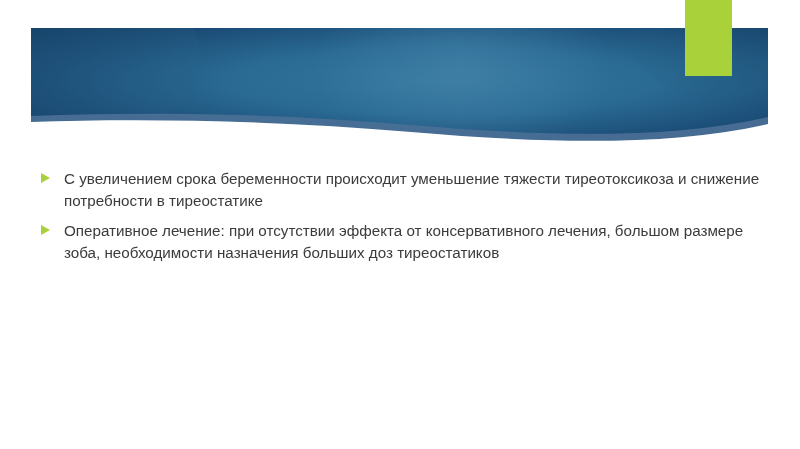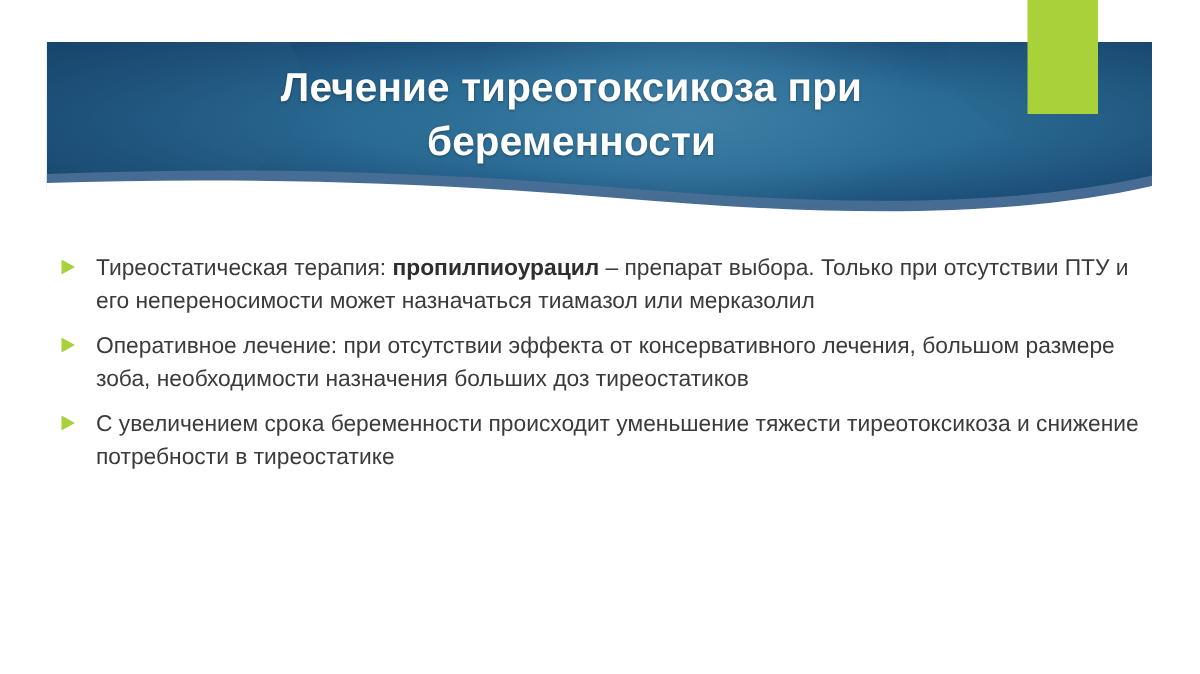--- a/index.html
+++ b/index.html
@@ -143,39 +143,31 @@
       </g>
 
       <path d="M0,88 C130,83 250,86 380,97 C520,109 640,111 737,89
                L737,100 C640,122 520,120 380,108
                C250,97 130,94 0,99 Z" fill="#4a6f96" opacity="0.92"></path>
       <path d="M0,94 C120,90 250,93 380,104 C520,116 640,118 737,96
                L737,118 L0,118 Z" fill="#ffffff"></path>
     </svg>
   </div>
 
-  <div class="title-block">
-    <span class="title-line">Лечение тиреотоксикоза при</span>
-    <span class="title-line">беременности</span>
-  </div>
 
   <div class="accent-bar"></div>
 
   <div class="body-content">
 
+
+
     <div class="bullet-row">
       <span class="bullet-marker"></span>
-      <span class="bullet-text"><span>Тиреостатическая терапия: </span><b>пропилпиоурацил</b><span> – препарат выбора. Только при отсутствии ПТУ и его непереносимости может назначаться тиамазол или мерказолил</span></span>
+      <span class="bullet-text"><span>С увеличением срока беременности происходит уменьшение тяжести тиреотоксикоза  и снижение потребности в тиреостатике</span></span>
     </div>
-
 
     <div class="bullet-row">
       <span class="bullet-marker"></span>
       <span class="bullet-text"><span>Оперативное лечение: при отсутствии эффекта от консервативного лечения, большом размере зоба, необходимости назначения больших доз тиреостатиков</span></span>
     </div>
 
-    <div class="bullet-row">
-      <span class="bullet-marker"></span>
-      <span class="bullet-text"><span>С увеличением срока беременности происходит уменьшение тяжести тиреотоксикоза  и снижение потребности в тиреостатике</span></span>
-    </div>
-
   </div>
 </div>
 
 </body></html>

